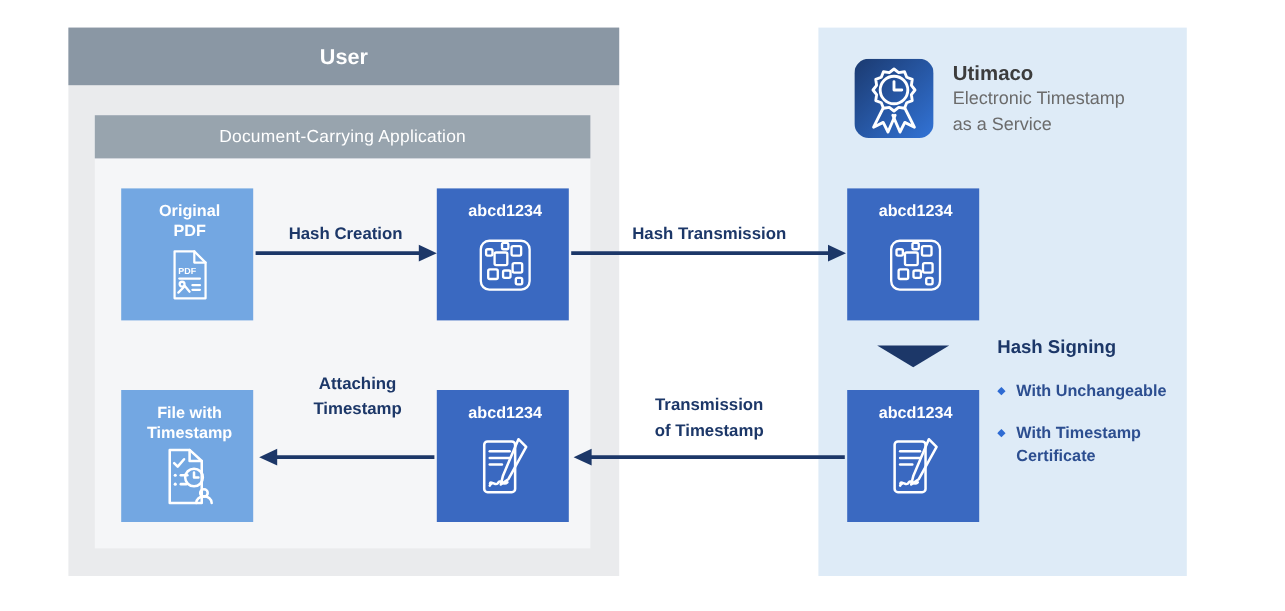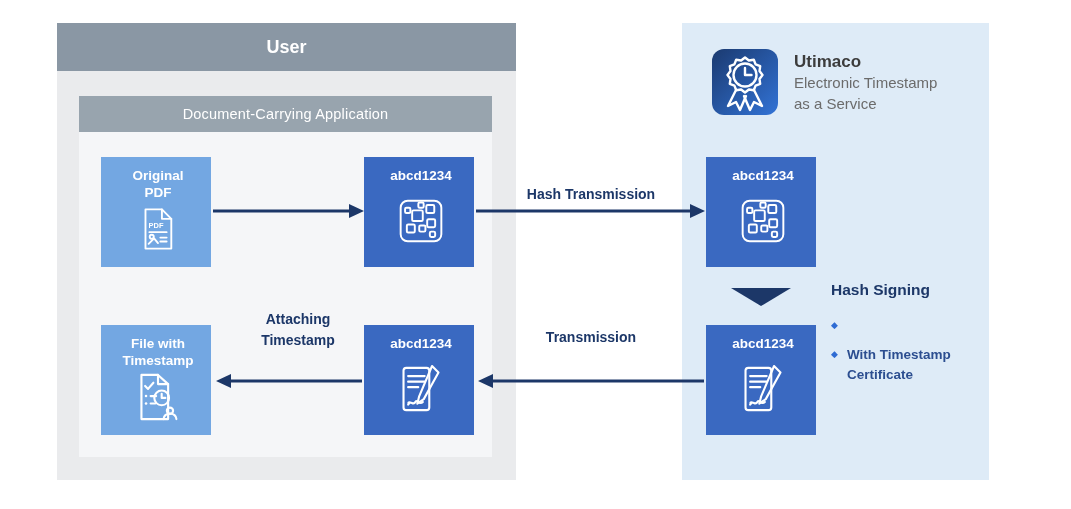--- a/index.html
+++ b/index.html
@@ -239,37 +239,40 @@
       <line x1="704" y1="381" x2="491" y2="381"></line>
       <polygon points="493,374 478,381 493,388" stroke="none"></polygon>
     </g>
     <g stroke="#1C3768" stroke-width="3.2" fill="#1C3768">
       <line x1="362" y1="381" x2="229" y2="381"></line>
       <polygon points="231,374 216,381 231,388" stroke="none"></polygon>
     </g>
     <polygon points="731,288 791,288 761,306" fill="#1C3768"></polygon>
   </svg>
 
+  <div class="arrow-label" style="left:213px; top:184px; width:150px;">Hash Creation</div>
 
   <div class="arrow-label" style="left:478px; top:184px; width:226px;">Hash Transmission</div>
 
   <div class="arrow-label" style="left:478px; top:327px; width:226px;">
     <span>Transmission</span>
+    <span>of Timestamp</span>
   </div>
 
   <div class="arrow-label" style="left:223px; top:309px; width:150px;">
     <span>Attaching</span>
     <span>Timestamp</span>
   </div>
 
   <div class="hash-signing">
     <div class="hs-title">Hash Signing</div>
     <div class="hs-item">
       <span class="hs-diamond">◆</span>
       <span class="hs-text">
+        <span>With Unchangeable</span>
       </span>
     </div>
     <div class="hs-item">
       <span class="hs-diamond">◆</span>
       <span class="hs-text">
         <span>With Timestamp</span>
         <span>Certificate</span>
       </span>
     </div>
   </div>

